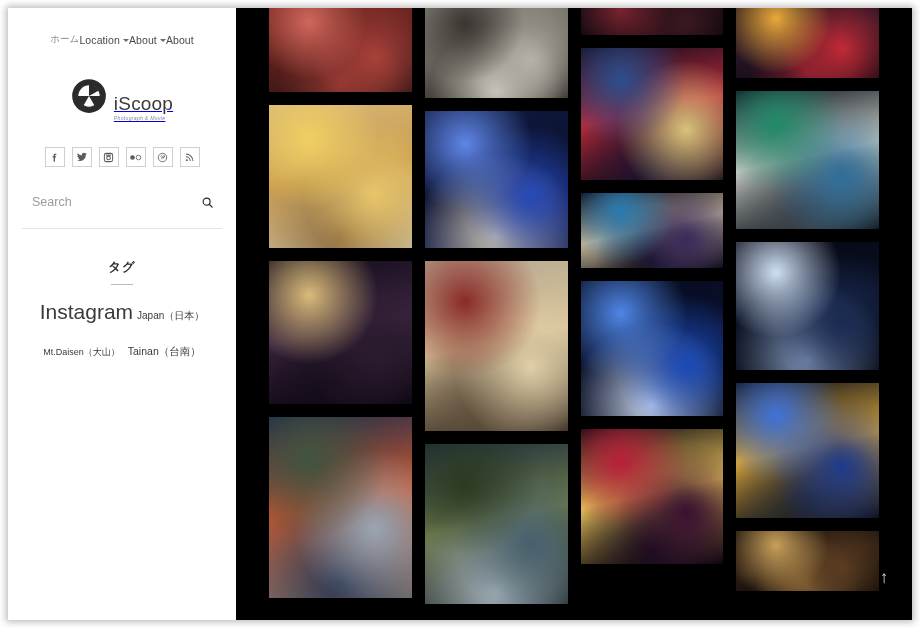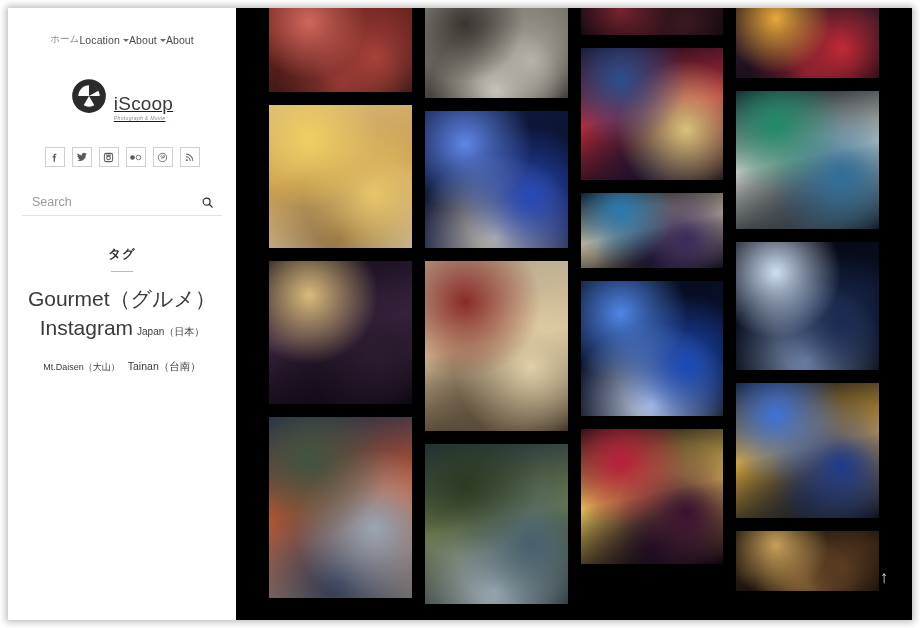--- a/index.html
+++ b/index.html
@@ -112,21 +112,21 @@
     cursor: pointer;
   }
   .social svg { display: block; }
 
   
   .search-wrap {
     margin: 26px 14px 0 14px;
     border-bottom: 1px solid #e3e3e3;
     display: flex;
     align-items: center;
-    padding-bottom: 4px;
+    padding-bottom: 17px;
   }
   .search-input {
     flex: 1 1 auto;
     border: 0;
     outline: none;
     font-size: 12.5px;
     color: #555;
     font-family: inherit;
     background: transparent;
     padding: 2px 0 2px 10px;
@@ -301,21 +301,20 @@
           <circle cx="10.4" cy="10.4" r="6.4" fill="none" stroke="currentColor" stroke-width="2.2"></circle>
           <line x1="15.2" y1="15.2" x2="20.6" y2="20.6" stroke="currentColor" stroke-width="2.4" stroke-linecap="round"></line>
         </svg>
       </button>
     </form>
 
     <div class="tag-widget">
       <div class="tag-title">タグ</div>
       <div class="tag-rule"></div>
       <div class="tag-cloud">
-        <div><a class="tag" href="#" style="font-size:21px">Gourmet（グルメ）</a></div>
         <div>
           <a class="tag" href="#" style="font-size:21px">Instagram</a><a class="tag" href="#" style="font-size:10px">Japan（日本）</a>
         </div>
         <div style="margin-top:12px">
           <a class="tag" href="#" style="font-size:9px">Mt.Daisen（大山）</a><a class="tag" href="#" style="font-size:10.5px;margin-left:6px">Tainan（台南）</a>
         </div>
       </div>
     </div>
 
   </aside>

